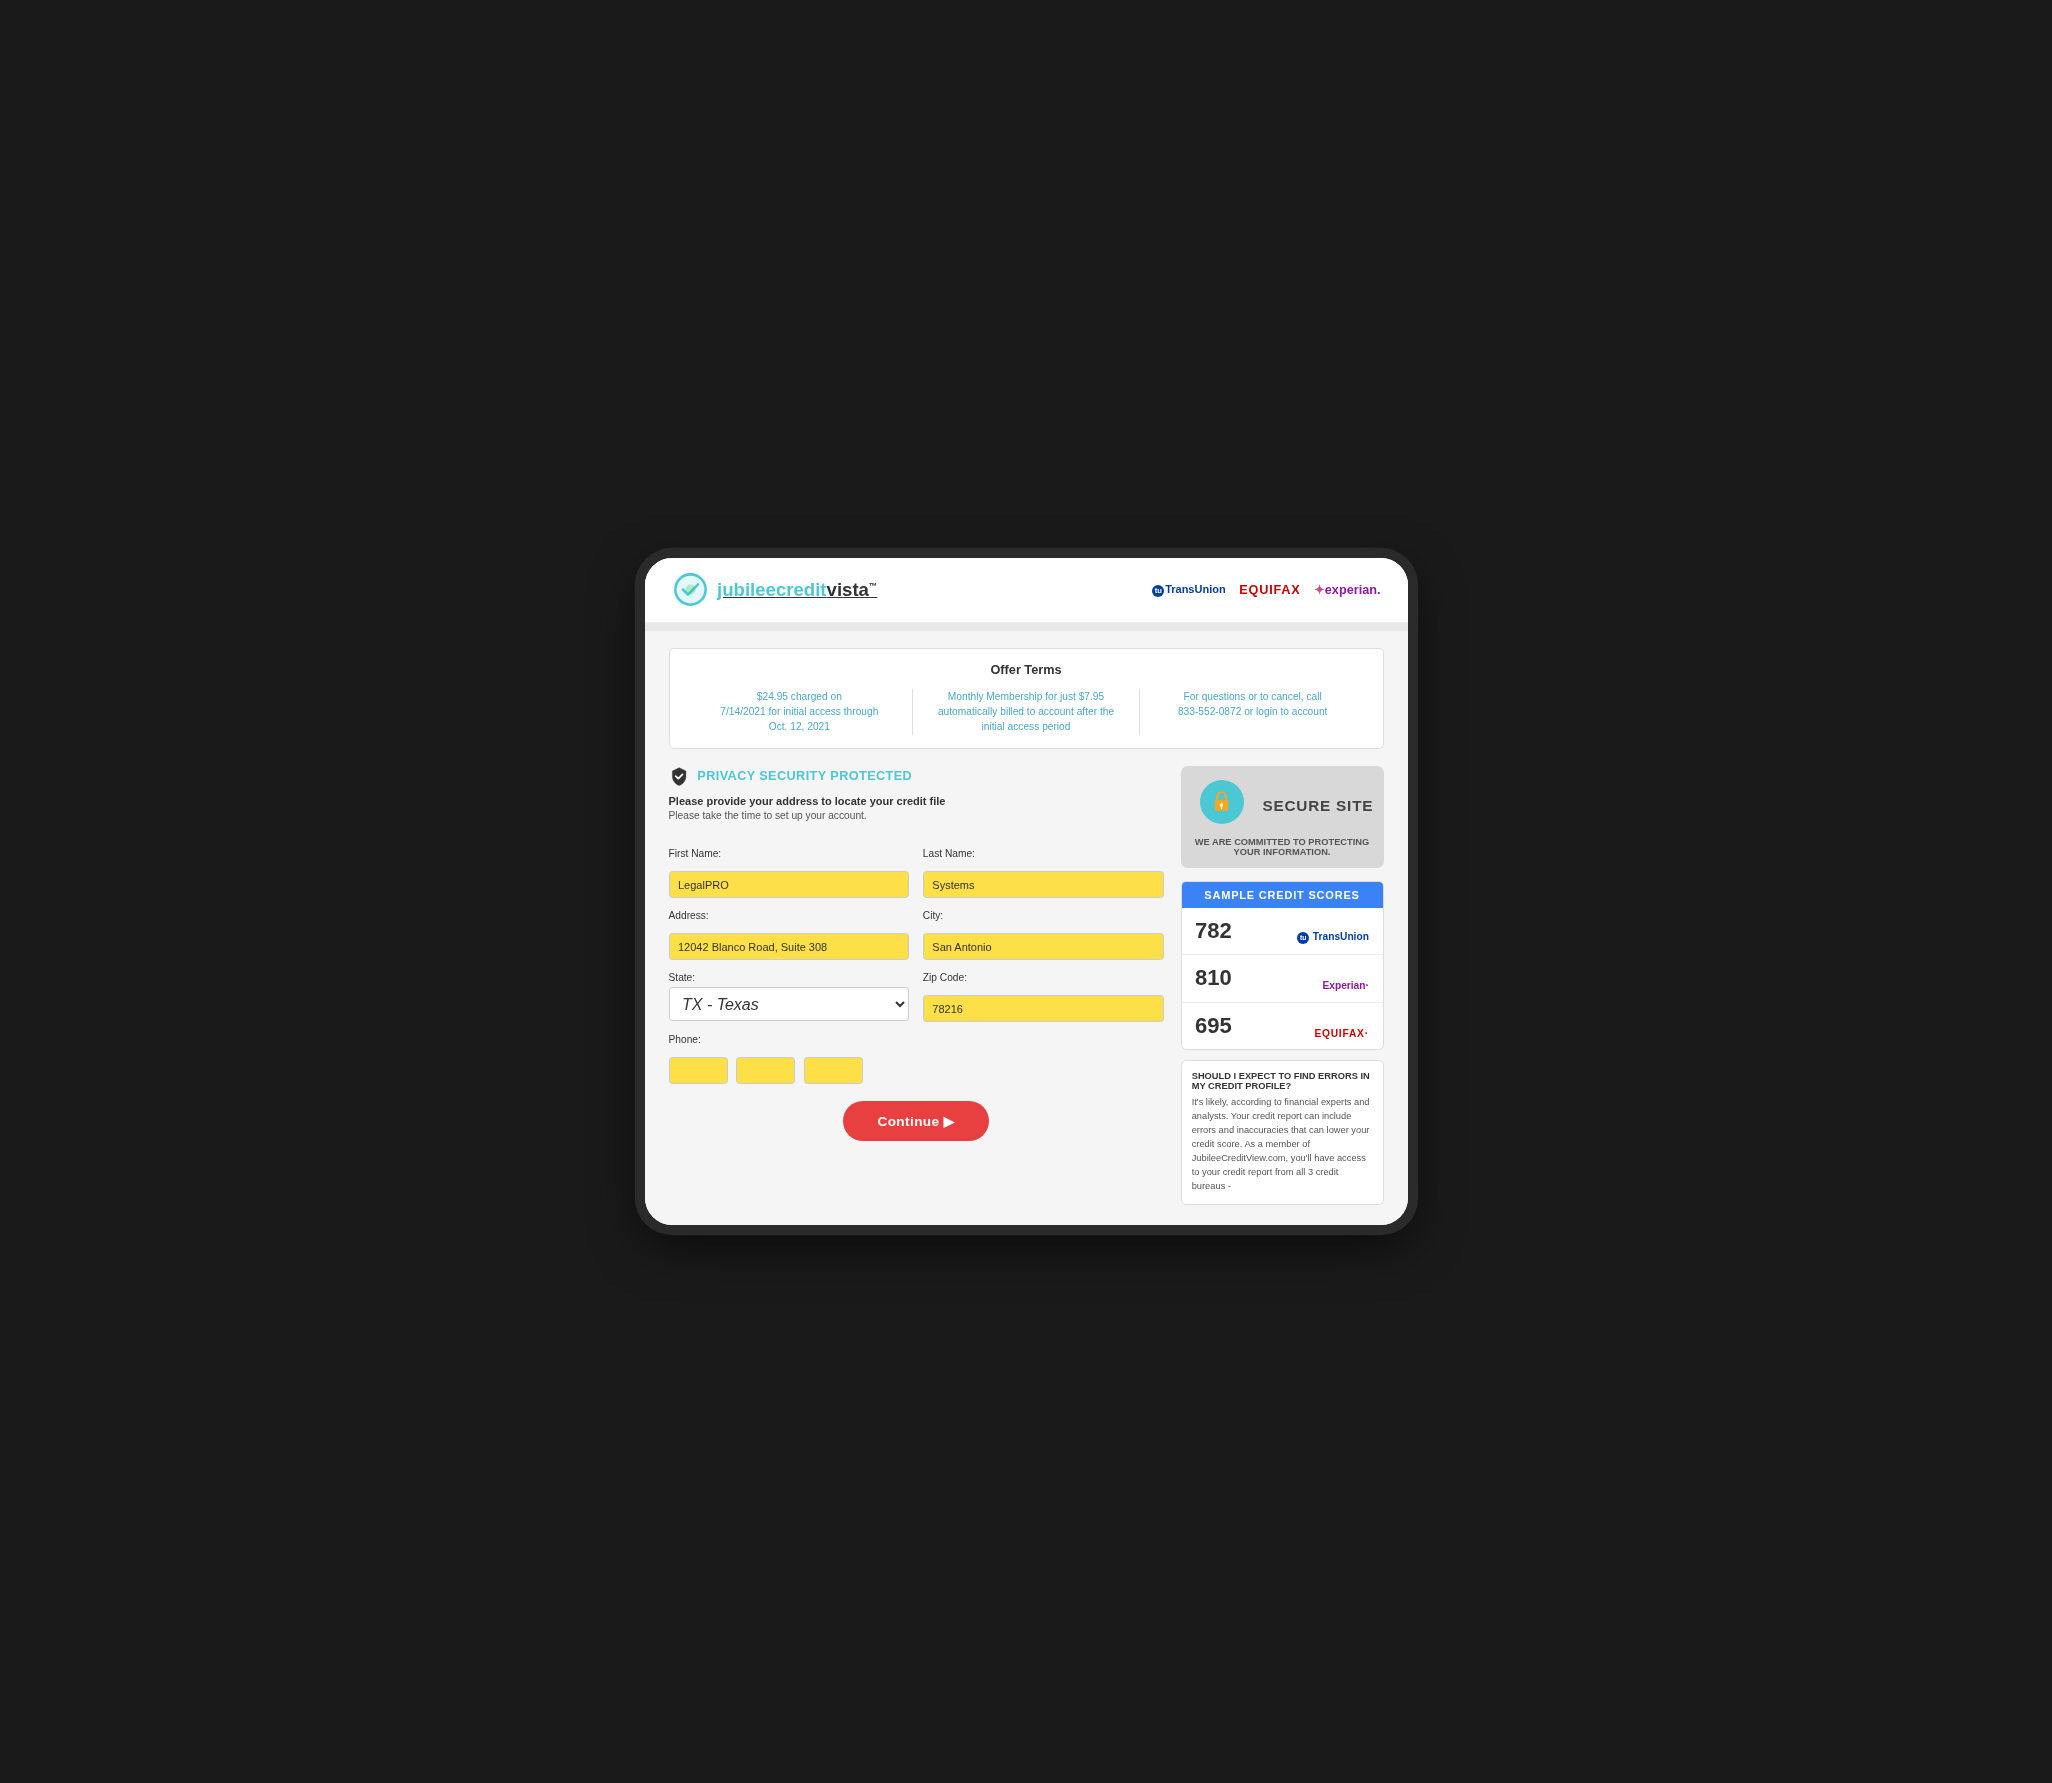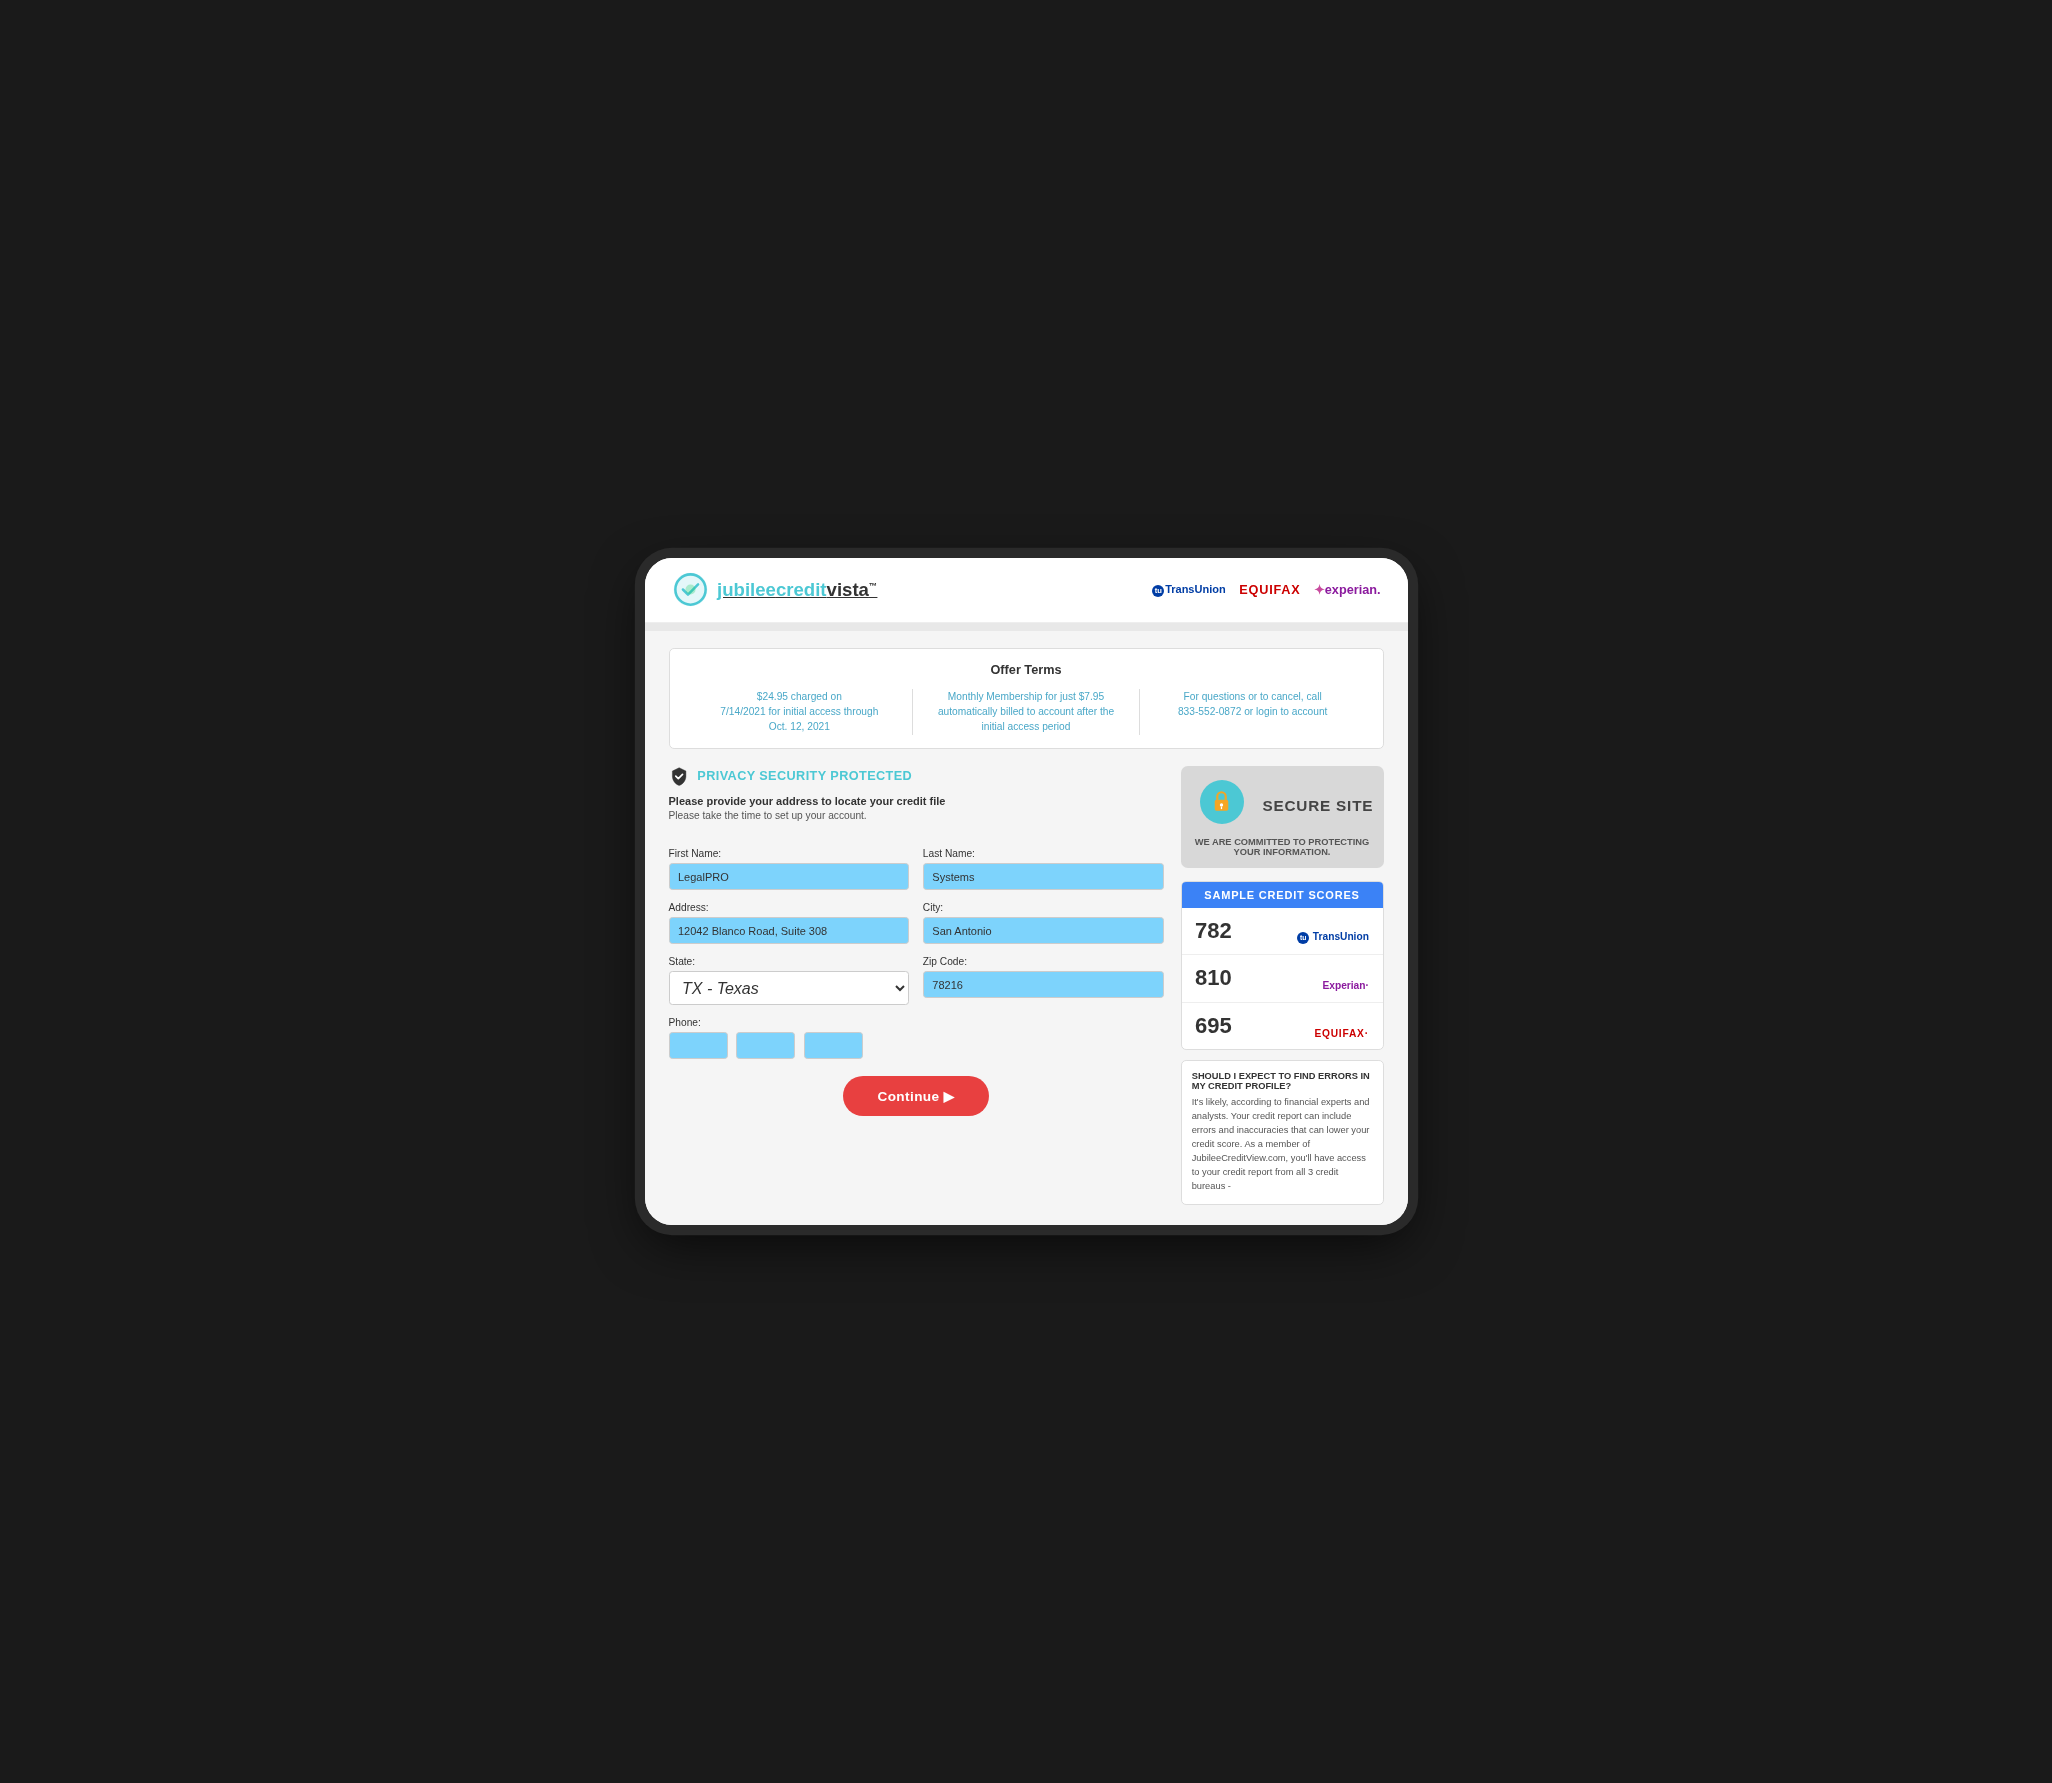--- a/index.html
+++ b/index.html
@@ -162,21 +162,22 @@
       margin-bottom: 3.4px;
       display: block;
     }
     .form-input {
       width: 100%;
       padding: 6.8px 8.5px;
       border: 0.8px solid #ccc;
       border-radius: 3.4px;
       font-size: 11px;
       color: #333;
-      background: #7dd3fc;
+      background: #fde047;
+      margin-top: 8px;
     }
     .form-select {
       width: 100%;
       padding: 6.8px 8.5px;
       border: 0.8px solid #ccc;
       border-radius: 3.4px;
       font-size: 16px;
       color: #333;
       background: #fff;
       appearance: auto;

